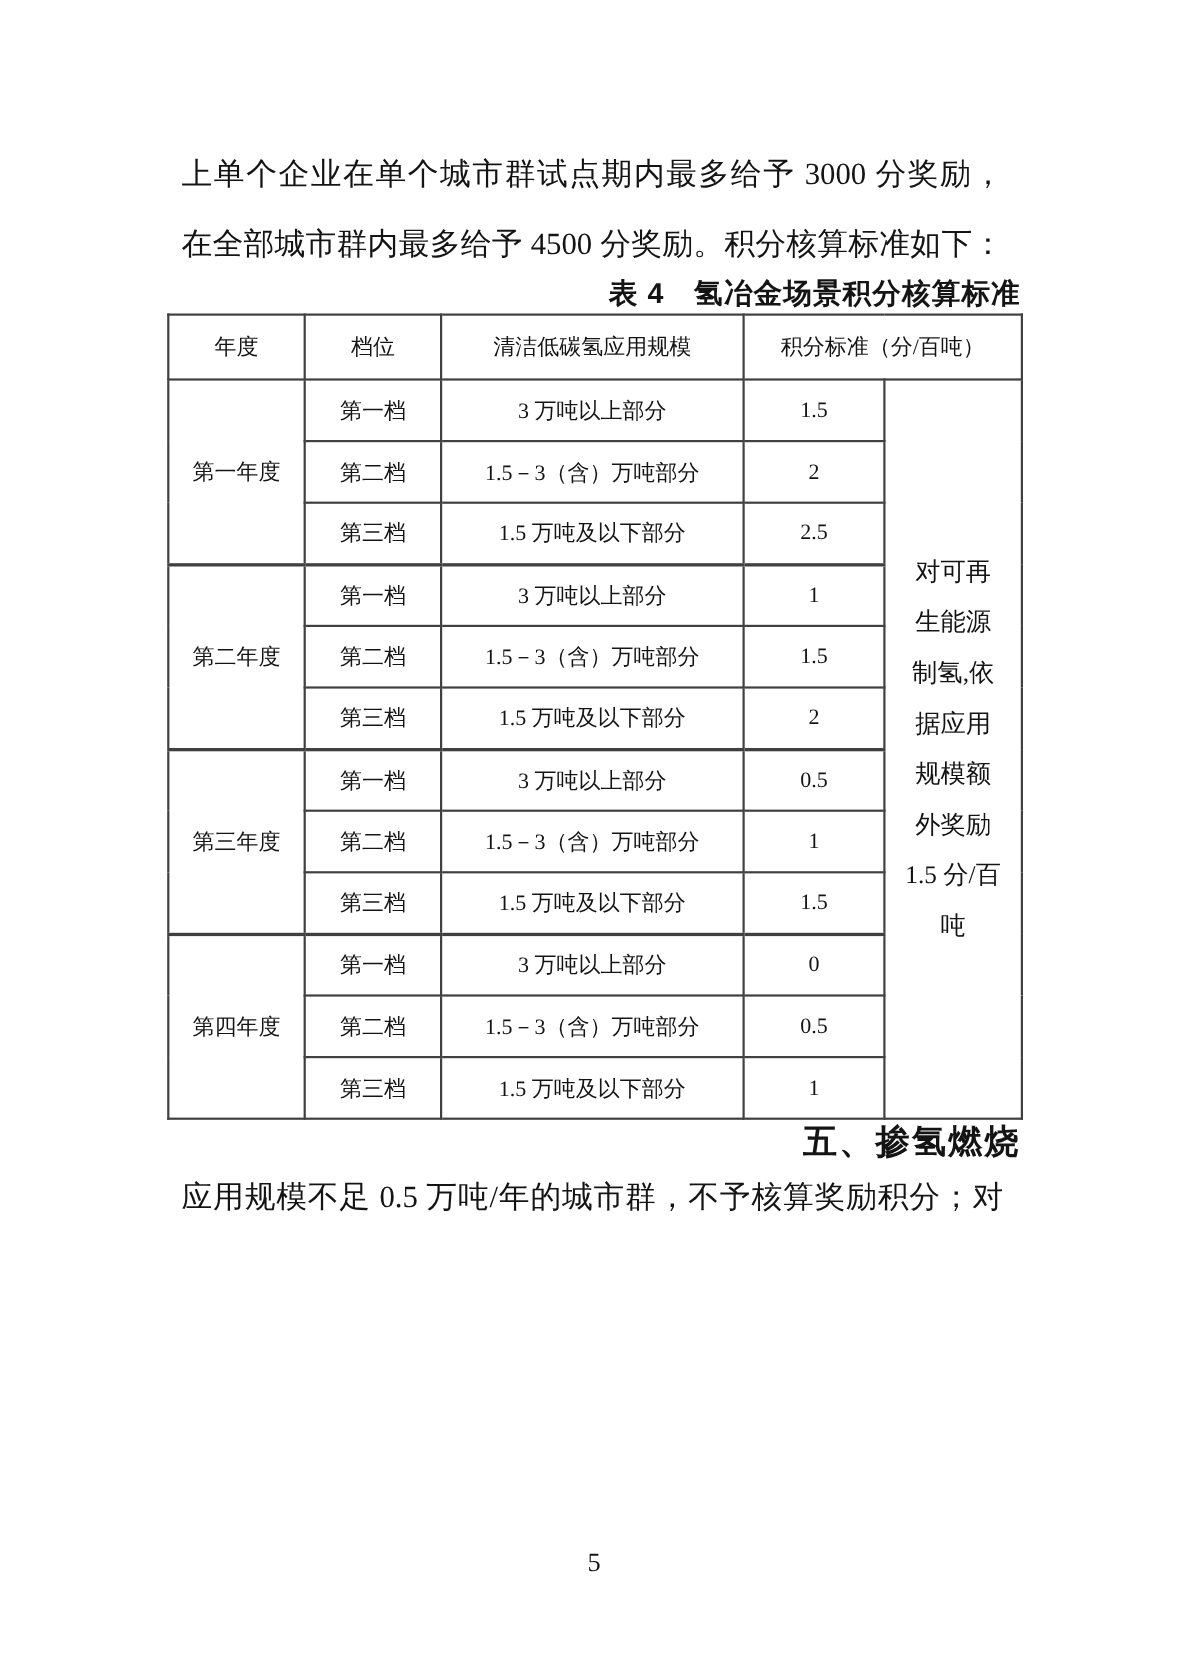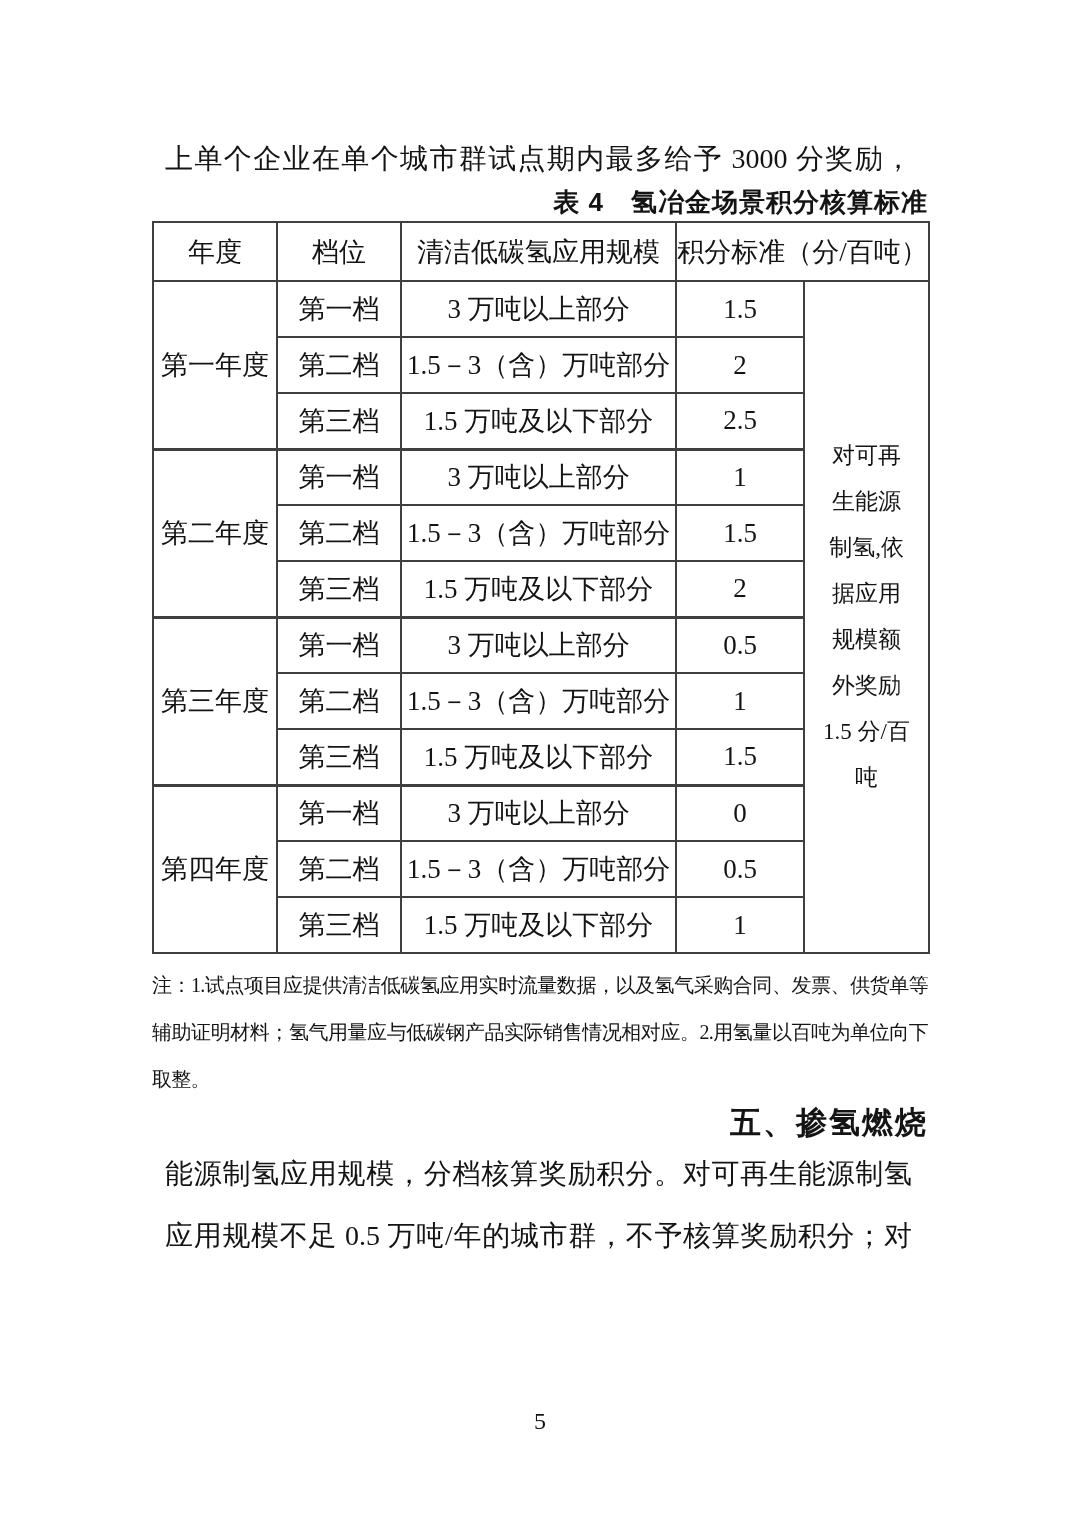--- a/index.html
+++ b/index.html
@@ -48,21 +48,21 @@
   }
   .score-table col.c-year  { width: 124px; }
   .score-table col.c-tier  { width: 124px; }
   .score-table col.c-scale { width: 275px; }
   .score-table col.c-score { width: 128px; }
   .score-table col.c-note  { width: 125px; }
 
   .score-table th, .score-table td {
     border: 2px solid #404040;
     font-weight: 400;
-    font-size: 27px;
+    font-size: 20px;
     text-align: center;
     vertical-align: middle;
     padding: 0;
     color: #141414;
   }
   .score-table thead tr { height: 59px; }
   .score-table tbody tr { height: 56px; }
   .score-table tr.group-start td { border-top-width: 3px; }
   .score-table td.note-cell {
     line-height: 46px;
@@ -104,20 +104,21 @@
     line-height: 30px;
   }
 </style>
 </head>
 <body>
 
 <div class="page">
 
   <div class="para intro">
     <div class="line">上单个企业在单个城市群试点期内最多给予 3000 分奖励，</div>
+    <div class="line">在全部城市群内最多给予 4500 分奖励。积分核算标准如下：</div>
   </div>
 
   <div class="table-title">表 4　氢冶金场景积分核算标准</div>
 
   <table class="score-table">
     <colgroup>
       <col class="c-year">
         <col class="c-tier">
         <col class="c-scale">
         <col class="c-score">
@@ -196,28 +197,22 @@
         <td>0.5</td>
       </tr>
       <tr>
         <td>第三档</td>
         <td>1.5 万吨及以下部分</td>
         <td>1</td>
       </tr>
     </tbody>
   </table>
 
-  <div class="notes">
-    <div class="line">注：1.试点项目应提供清洁低碳氢应用实时流量数据，以及氢气采购合同、发票、供货单等</div>
-    <div class="line">辅助证明材料；氢气用量应与低碳钢产品实际销售情况相对应。2.用氢量以百吨为单位向下</div>
-    <div class="line">取整。</div>
-  </div>
 
   <div class="section-heading">五、掺氢燃烧</div>
 
   <div class="para body-para">
-    <div class="line">能源制氢应用规模，分档核算奖励积分。对可再生能源制氢</div>
     <div class="line">应用规模不足 0.5 万吨/年的城市群，不予核算奖励积分；对</div>
   </div>
 
   <div class="page-number">5</div>
 
 </div>
 
 </body></html>

